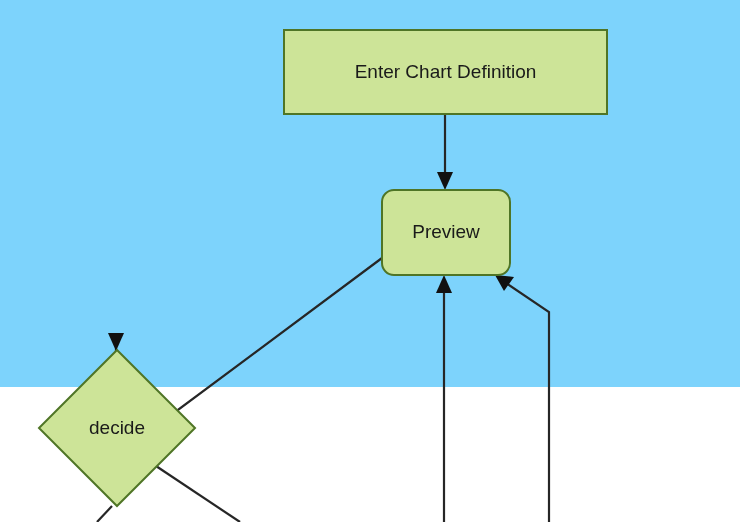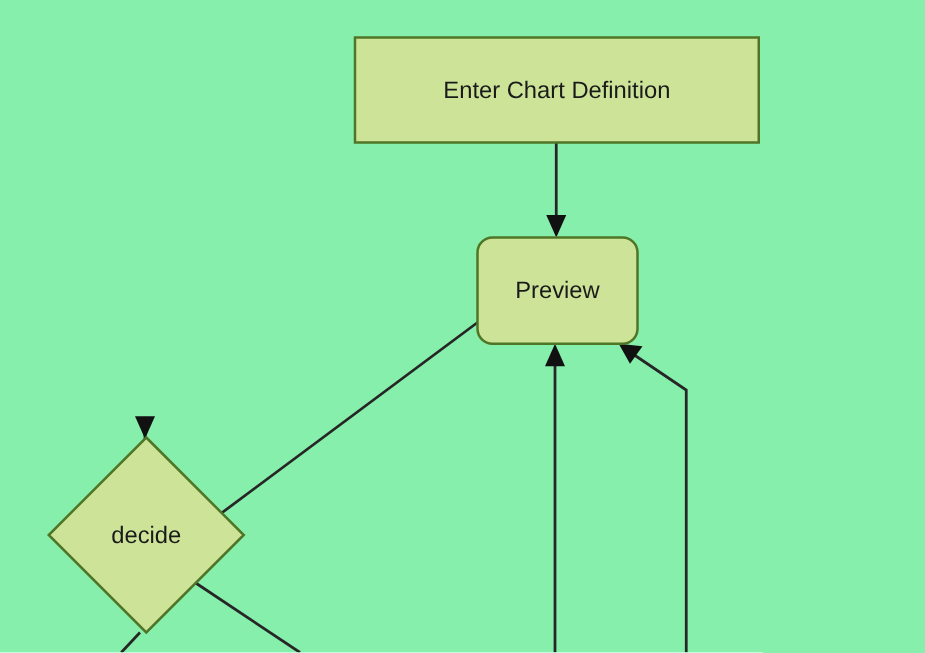--- a/index.html
+++ b/index.html
@@ -9,22 +9,22 @@
   }
   body {
     width: 740px;
     height: 522px;
     overflow: hidden;
     font-family: "Liberation Sans", sans-serif;
   }
   #diagram-root {
     position: relative;
     width: 740px;
-    height: 522px;
-    background: #86efac;
+    height: 387px;
+    background: #7dd3fc;
   }
   svg#flowchart {
     display: block;
     width: 740px;
     height: 522px;
   }
   .node-shape {
     fill: #cde498;
     stroke: #4f7526;
     stroke-width: 2px;

